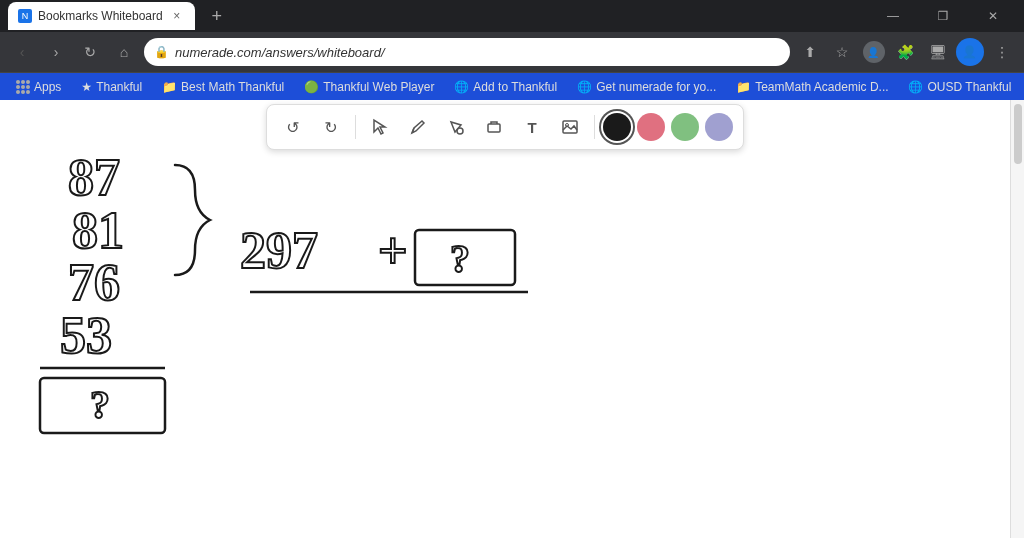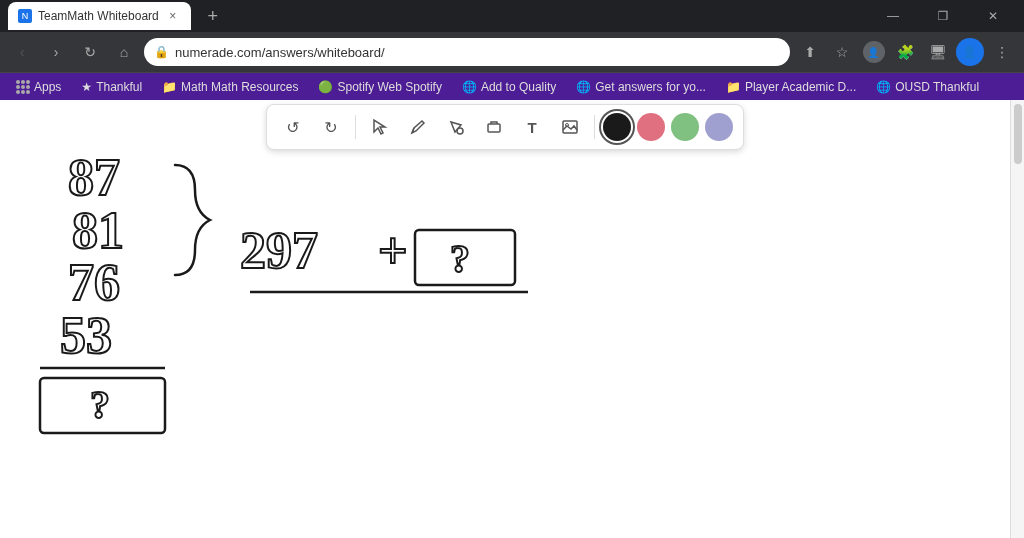--- a/index.html
+++ b/index.html
@@ -84,21 +84,21 @@
       background: #fff;
       border-radius: 14px;
       display: flex;
       align-items: center;
       padding: 0 10px;
       font-size: 13px;
       color: #333;
       gap: 6px;
     }
     .address-bar .lock-icon { color: #5f6368; font-size: 12px; }
-    .address-text { flex: 1; color: #333; }
+    .address-text { flex: 1; color: #333; font-style: italic; }
     .toolbar-icons {
       display: flex;
       gap: 4px;
       align-items: center;
     }
     .toolbar-icon {
       width: 28px; height: 28px;
       display: flex; align-items: center; justify-content: center;
       color: #aaa;
       cursor: pointer;
@@ -111,21 +111,21 @@
       background: #1a73e8;
       display: flex; align-items: center; justify-content: center;
       color: white;
       font-size: 12px;
       cursor: pointer;
     }
 
     
     .bookmarks-bar {
       height: 28px;
-      background: #4c1d95;
+      background: #1d4ed8;
       display: flex;
       align-items: center;
       padding: 0 8px;
       gap: 4px;
       border-top: 1px solid #444;
     }
     .bookmark-item {
       display: flex;
       align-items: center;
       gap: 4px;
@@ -227,21 +227,21 @@
       top: 0; left: 0;
       width: 100%; height: 100%;
     }
   </style>
 </head>
 <body>
 
 <div class="title-bar">
   <div class="tab">
     <span class="tab-favicon" style="background:#1a73e8;color:white;font-size:9px;display:flex;align-items:center;justify-content:center;border-radius:2px;">N</span>
-    <span>TeamMath Whiteboard</span>
+    <span>Bookmarks Whiteboard</span>
     <span class="tab-close">×</span>
   </div>
   <span class="new-tab-btn">+</span>
   <div class="window-controls">
     <div class="win-btn">—</div>
     <div class="win-btn">❐</div>
     <div class="win-btn close">✕</div>
   </div>
 </div>
 
@@ -281,37 +281,37 @@
         <span></span>
     </div>
     <span>Apps</span>
   </div>
   <div class="bookmark-item">
     <span>★</span>
     <span>Thankful</span>
   </div>
   <div class="bookmark-item">
     <span style="color:#f0a030;">📁</span>
-    <span>Math Math Resources</span>
+    <span>Best Math Thankful</span>
   </div>
   <div class="bookmark-item">
     <span>🟢</span>
-    <span>Spotify Web Spotify</span>
+    <span>Thankful Web Player</span>
   </div>
   <div class="bookmark-item">
     <span>🌐</span>
-    <span>Add to Quality</span>
+    <span>Add to Thankful</span>
   </div>
   <div class="bookmark-item">
     <span>🌐</span>
-    <span>Get answers for yo...</span>
+    <span>Get numerade for yo...</span>
   </div>
   <div class="bookmark-item">
     <span style="color:#f0a030;">📁</span>
-    <span>Player Academic D...</span>
+    <span>TeamMath Academic D...</span>
   </div>
   <div class="bookmark-item">
     <span>🌐</span>
     <span>OUSD Thankful</span>
   </div>
   <div class="bookmark-item">
     
     
   </div>
 

